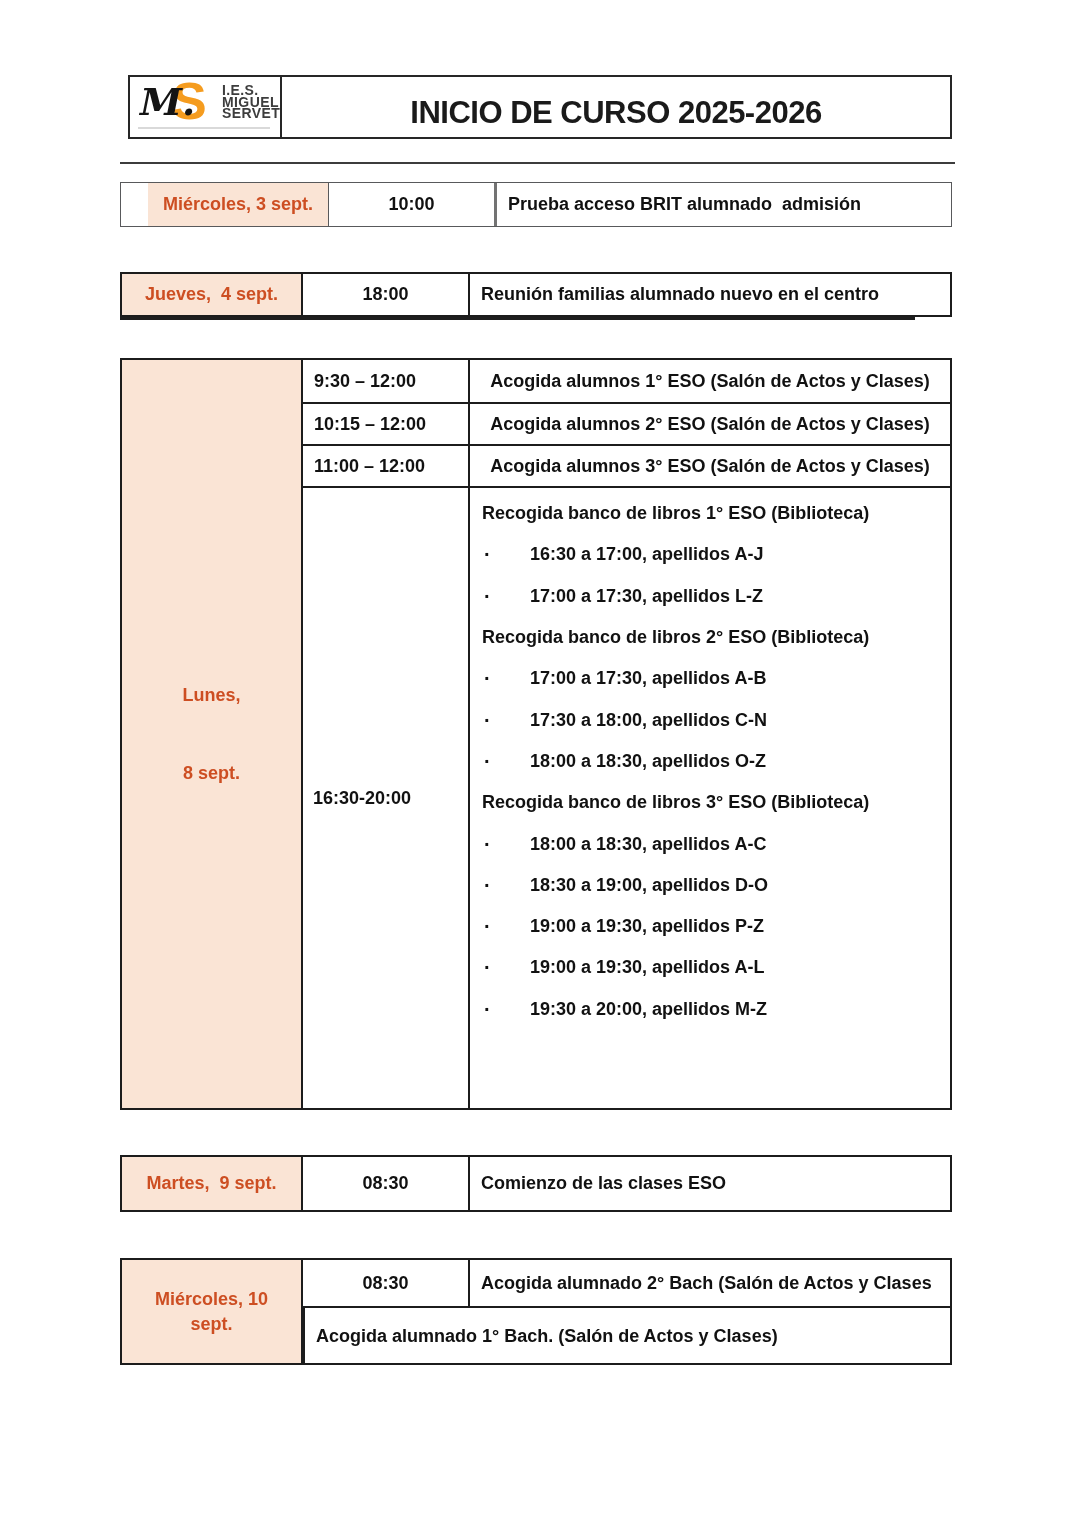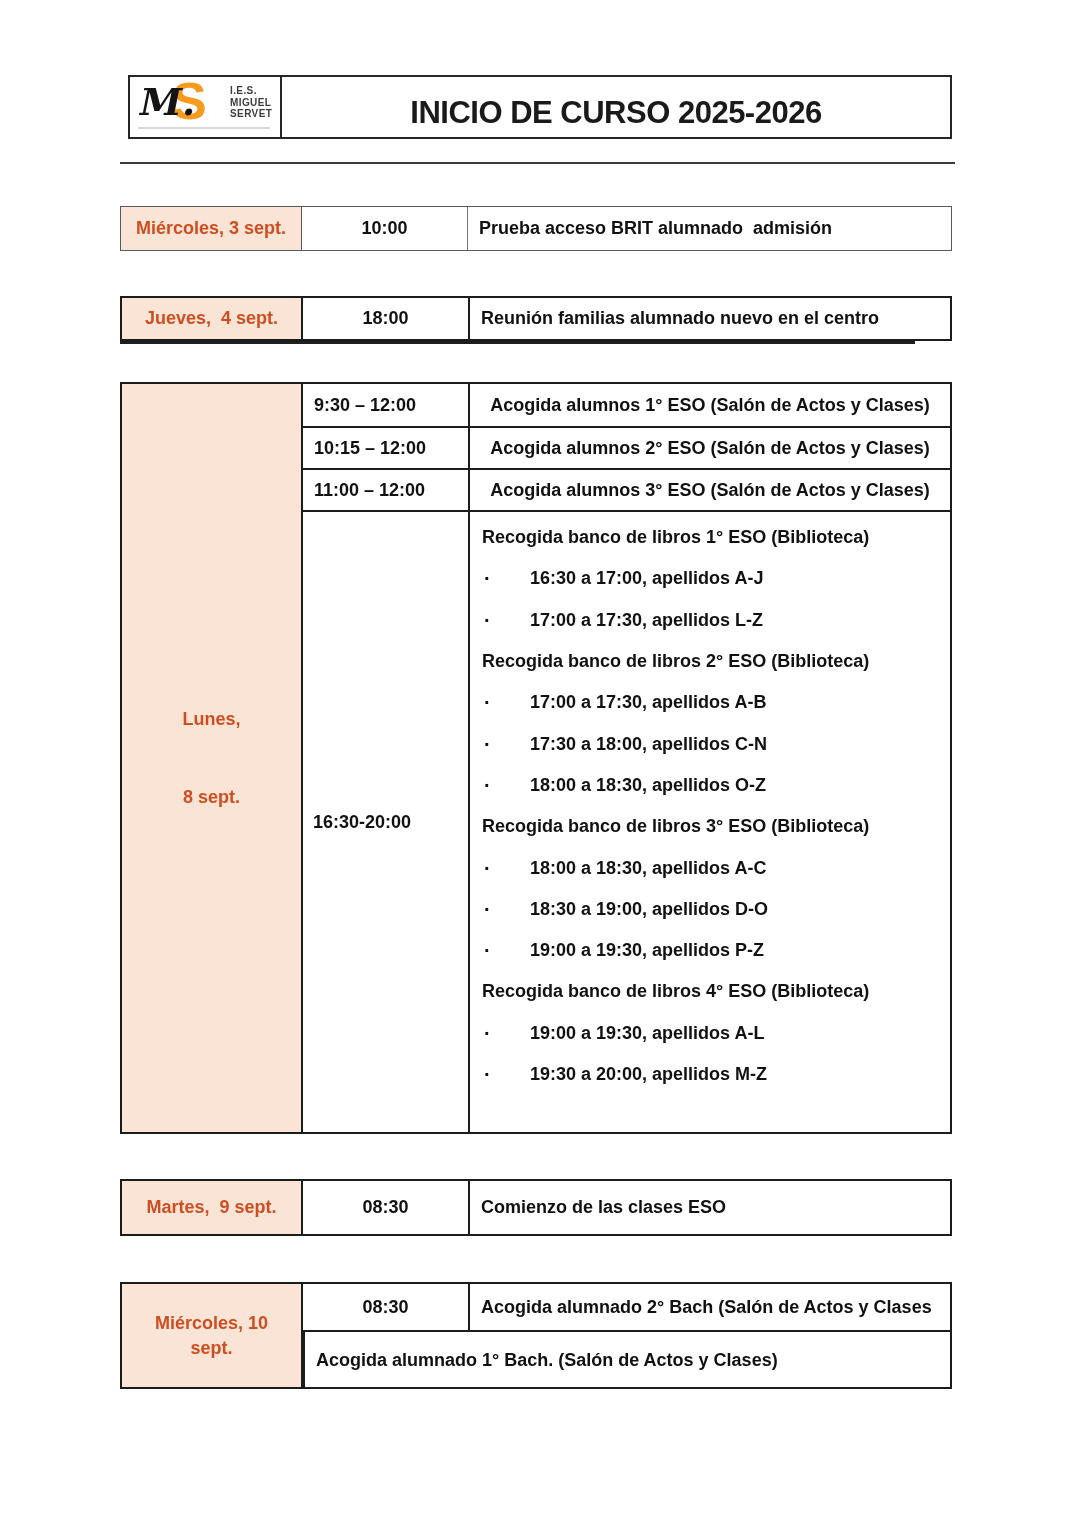--- a/index.html
+++ b/index.html
@@ -20,22 +20,22 @@
   }
   .logo-m{
     position:absolute; left:10px; top:2px;
     font-family:"DejaVu Serif", serif; font-style:italic; font-weight:bold;
     font-size:38px; color:#141414;
   }
   .logo-underline{
     position:absolute; left:8px; right:10px; top:50px; height:2px; background:#d9d9d9;
   }
   .logo-text{
-    position:absolute; left:100px; top:8px; line-height:11.5px;
-    font-size:10px; font-weight:bold; color:#3d3d3d; letter-spacing:.4px;
+    position:absolute; left:92px; top:8px; line-height:11.5px;
+    font-size:14px; font-weight:bold; color:#3d3d3d; letter-spacing:.4px;
   }
   .title-cell{
     flex:1; display:flex; align-items:flex-end; justify-content:center;
   }
   .doc-title{
     font-size:31px; font-weight:bold; color:#1a1a1a; letter-spacing:-.5px;
     padding-bottom:6px;
   }
   .top-divider{
     margin:23px 0 0 120px; width:835px; height:2px; background:#3c3c3c; border:none;
@@ -56,23 +56,23 @@
 
   .time-cell{
     width:165px; font-weight:bold; font-size:18px; color:#111;
     display:flex; align-items:center; justify-content:center;
   }
   .desc-cell{
     flex:1; font-weight:bold; font-size:18px; color:#111;
     display:flex; align-items:center; padding:0 10px 0 11px; white-space:pre-wrap;
   }
   .sep-l-black{ border-left:2px solid #1c1c1c; }
-  .sep-l-gray { border-left:1px solid #737373; }
-
-  .t1{ margin-top:42px; height:45px; }
+  .sep-l-gray { border-left:3px solid #737373; }
+
+  .t1{ margin-top:18px; height:45px;padding-left:27px; }
   .t2{ margin-top:45px; height:45px; }
   .t2-shadow{ margin:0 0 0 120px; width:795px; height:3px; background:#1e1e1e; }
 
   
   .t3{ margin-top:38px; height:752px; }
   .t3 .date-cell{ line-height:20px;gap:36px; }
   .t3-date-line1{ margin-bottom:22px; }
   .t3-right{ flex:1; display:flex; flex-direction:column; }
   .t3-row{ height:42px; display:flex; }
   .t3-row + .t3-row{ border-top:2px solid #1c1c1c; }
@@ -185,21 +185,20 @@
             <span>18:00 a 18:30, apellidos A-C</span>
           </div>
         <div class="line">
             <span class="marker">·</span>
             <span>18:30 a 19:00, apellidos D-O</span>
           </div>
         <div class="line">
             <span class="marker">·</span>
             <span>19:00 a 19:30, apellidos P-Z</span>
           </div>
-        <div class="line heading">Recogida banco de libros 4° ESO (Biblioteca)</div>
         <div class="line">
             <span class="marker">·</span>
             <span>19:00 a 19:30, apellidos A-L</span>
           </div>
         <div class="line">
             <span class="marker">·</span>
             <span>19:30 a 20:00, apellidos M-Z</span>
           </div>
       </div>
     </div>

